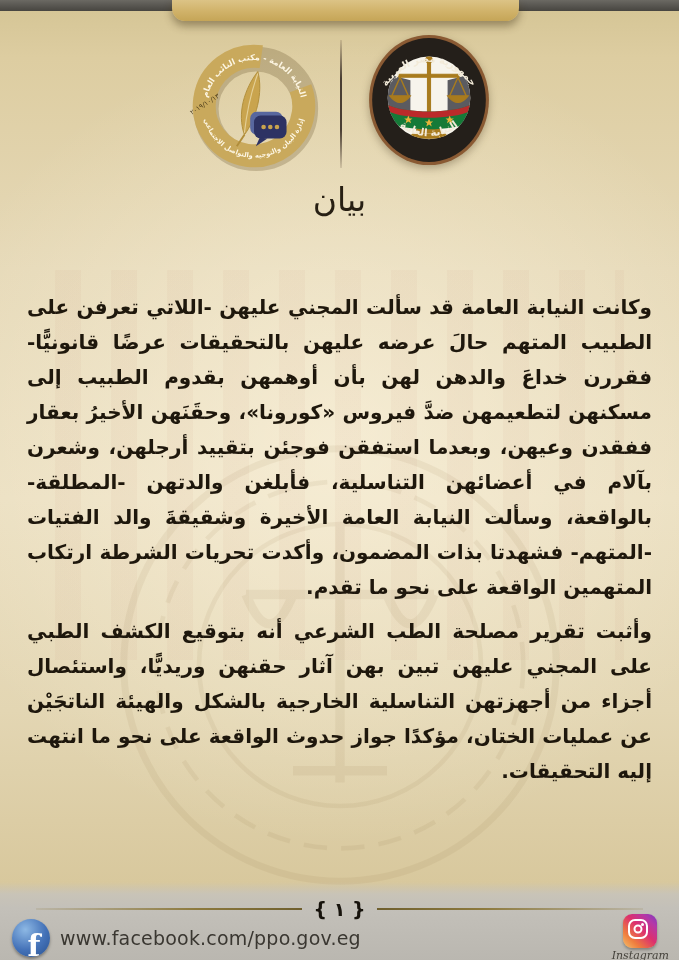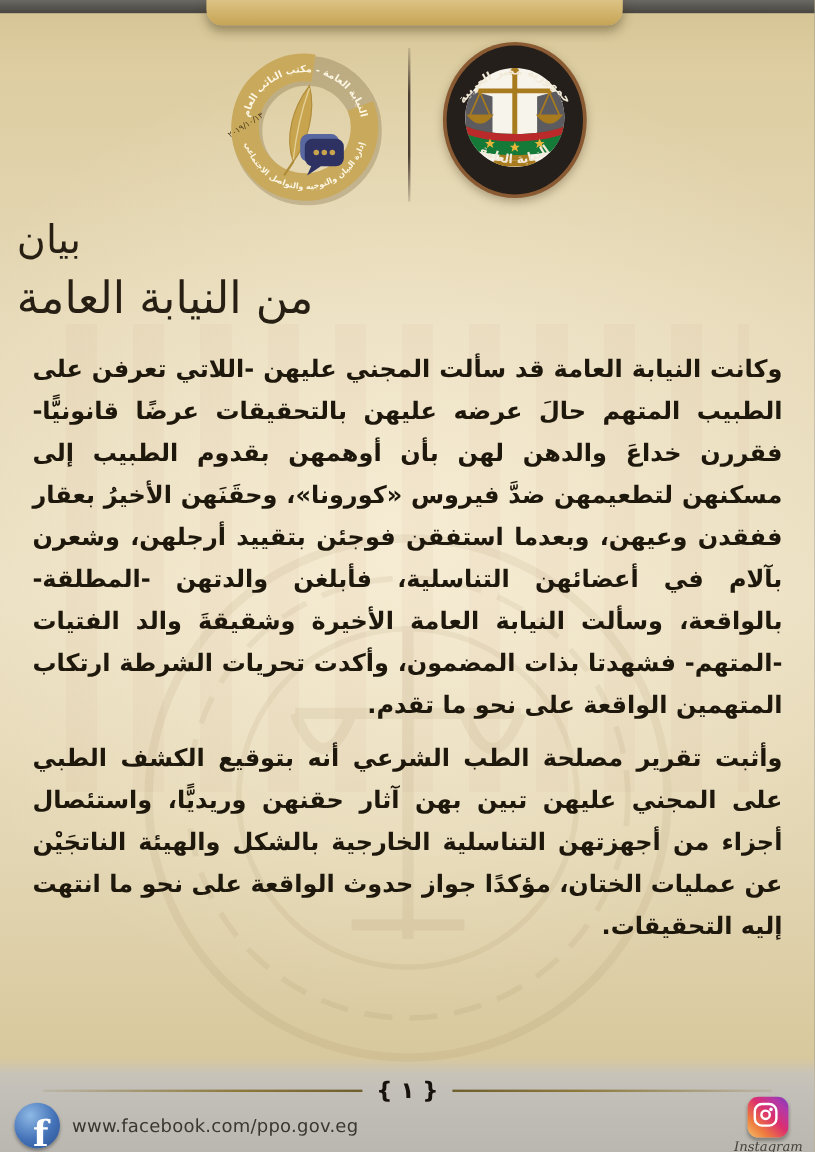--- a/index.html
+++ b/index.html
@@ -18,43 +18,43 @@
   }
   .topbar{position:absolute;top:0;left:0;right:0;height:11px;
     background:linear-gradient(180deg,#6b6963 0%,#55534e 60%,#474540 100%);}
   .toptab{position:absolute;top:0;left:172px;width:347px;height:21px;
     background:linear-gradient(180deg,#dcc386 0%,#d0b269 55%,#c5a557 100%);
     border-radius:0 0 13px 13px;box-shadow:0 5px 9px rgba(70,55,25,.45);}
   .divider-v{position:absolute;left:340px;top:40px;width:2px;height:128px;
     background:linear-gradient(180deg,rgba(80,60,45,.15),#4a3e33 30%,#4a3e33 70%,rgba(80,60,45,.15));}
   .logo-left{position:absolute;left:187px;top:34px;width:134px;height:144px;}
   .logo-right{position:absolute;left:367px;top:32px;width:124px;height:136px;filter:drop-shadow(0 3px 4px rgba(60,45,20,.35));}
-  .title{position:absolute;top:180px;left:0;right:0;text-align:left;color:#271f13;
-    font-family:"DejaVu Serif","Liberation Serif",serif;padding-left:14px;}
+  .title{position:absolute;top:180px;left:0;right:0;text-align:center;color:#271f13;
+    font-family:"DejaVu Serif","Liberation Serif",serif;}
   .title-l1{font-size:33px;letter-spacing:1px;}
   .title-l2{font-size:37px;margin-top:8px;}
   .bodytext{position:absolute;top:290px;right:27px;left:27px;direction:rtl;text-align:justify;
     font-weight:700;font-size:20px;line-height:35px;color:#1e170c;}
   .bodytext p{margin:0 0 9px 0;}
   .bodytext p.first{text-indent:16px;}
   .watermark{position:absolute;left:105px;top:430px;width:470px;height:470px;opacity:.07;pointer-events:none;}
   .footer{position:absolute;left:0;right:0;bottom:0;height:78px;
     background:linear-gradient(180deg,rgba(198,195,188,0) 0,rgba(198,195,188,.85) 12px,#c3c0b9 26px,#bab7b0 100%);}
   .pagenum-row{position:absolute;top:16px;left:36px;right:36px;display:flex;align-items:center;gap:12px;}
   .pagenum-line{flex:1;height:2px;}
   .pagenum-line.l{background:linear-gradient(90deg,rgba(141,122,62,.15),#8d7a3e 60%,#6f5f2e);}
   .pagenum-line.r{background:linear-gradient(270deg,rgba(141,122,62,.15),#8d7a3e 60%,#6f5f2e);}
   .pagenum{font-size:19px;font-weight:700;color:#17130c;white-space:nowrap;}
   .social-row{position:absolute;top:32px;left:12px;right:10px;display:flex;justify-content:space-between;align-items:center;}
   .fb-group,.ig-group{display:flex;align-items:center;gap:10px;}
   .fb-icon{width:38px;height:38px;border-radius:50%;
     background:radial-gradient(circle at 35% 28%,#8db8e4 0%,#4472b8 55%,#27508f 100%);
     box-shadow:0 2px 3px rgba(0,0,0,.35);display:flex;align-items:flex-end;justify-content:center;overflow:hidden;}
   .fb-f{color:#fff;font-family:"DejaVu Serif","Liberation Serif",serif;font-weight:700;font-size:30px;line-height:30px;margin-bottom:-4px;margin-left:6px;}
-  .url{font-size:15px;color:#3a3731;letter-spacing:.2px;}
+  .url{font-size:19px;color:#3a3731;letter-spacing:.2px;}
   .ig-wrap{display:flex;flex-direction:column;align-items:center;}
   .ig-icon{width:34px;height:34px;border-radius:9px;position:relative;
     background:linear-gradient(45deg,#f5c16b 0%,#ee7d3e 25%,#dc2f6e 55%,#b438a8 80%,#7a3bbf 100%);
     box-shadow:0 2px 3px rgba(0,0,0,.3);}
   .ig-cam{position:absolute;top:5px;left:5px;width:20px;height:20px;border:2px solid #fff;border-radius:7px;box-sizing:border-box;}
   .ig-lens{position:absolute;top:50%;left:50%;width:9px;height:9px;border:2px solid #fff;border-radius:50%;transform:translate(-50%,-50%);box-sizing:border-box;}
   .ig-dot{position:absolute;top:2px;right:2px;width:3px;height:3px;background:#fff;border-radius:50%;}
   .ig-label{font-size:11px;font-style:italic;color:#45423b;font-family:"DejaVu Serif","Liberation Serif",serif;margin-top:1px;}
 </style>
 </head>
@@ -141,21 +141,20 @@
         <textPath href="#arcTopR" startOffset="50%" text-anchor="middle">جمهورية مصر العربية</textPath>
       </text>
       <text font-size="10" fill="#f2ead8" font-weight="bold">
         <textPath href="#arcBotR" startOffset="50%" text-anchor="middle">النيابة العامة</textPath>
       </text>
     </svg>
   </div>
 
   <div class="title">
     <div class="title-l1">بيان</div>
-    <div class="title-l2">من النيابة العامة</div>
   </div>
 
   <svg class="watermark" viewBox="0 0 200 200">
     <circle cx="100" cy="100" r="92" fill="none" stroke="#7a5a2a" stroke-width="3"></circle>
     <circle cx="100" cy="100" r="78" fill="none" stroke="#7a5a2a" stroke-width="2" stroke-dasharray="10 6"></circle>
     <circle cx="100" cy="100" r="60" fill="none" stroke="#7a5a2a" stroke-width="2"></circle>
     <path d="M100,40 L100,150 M60,70 L140,70 M60,70 Q70,95 80,70 M120,70 Q130,95 140,70 M80,145 H120" stroke="#7a5a2a" stroke-width="4" fill="none"></path>
   </svg>
 
   <div class="bodytext">

